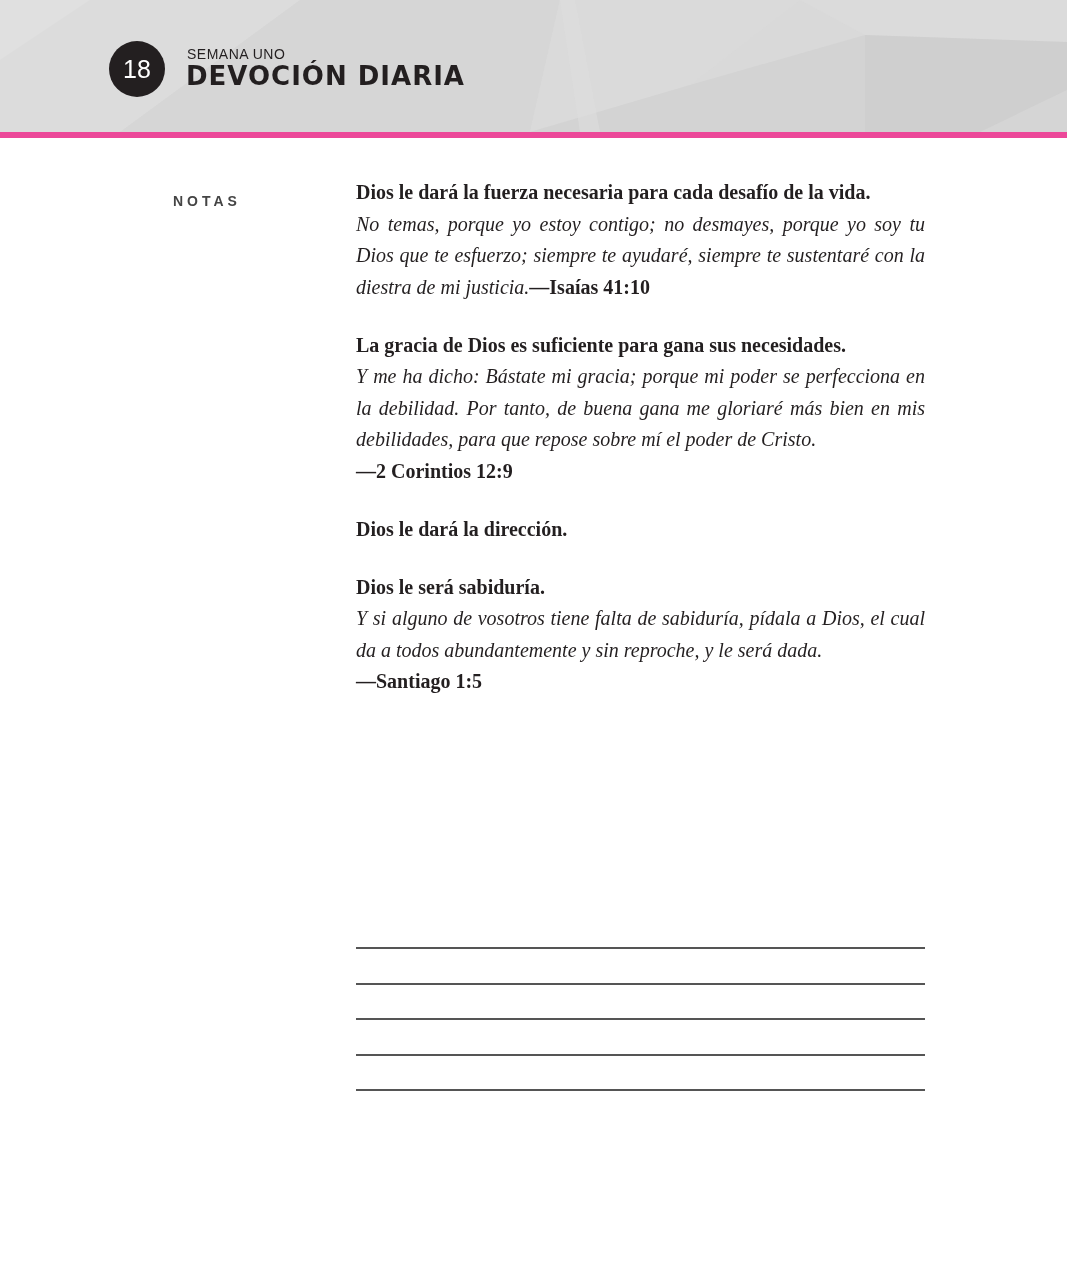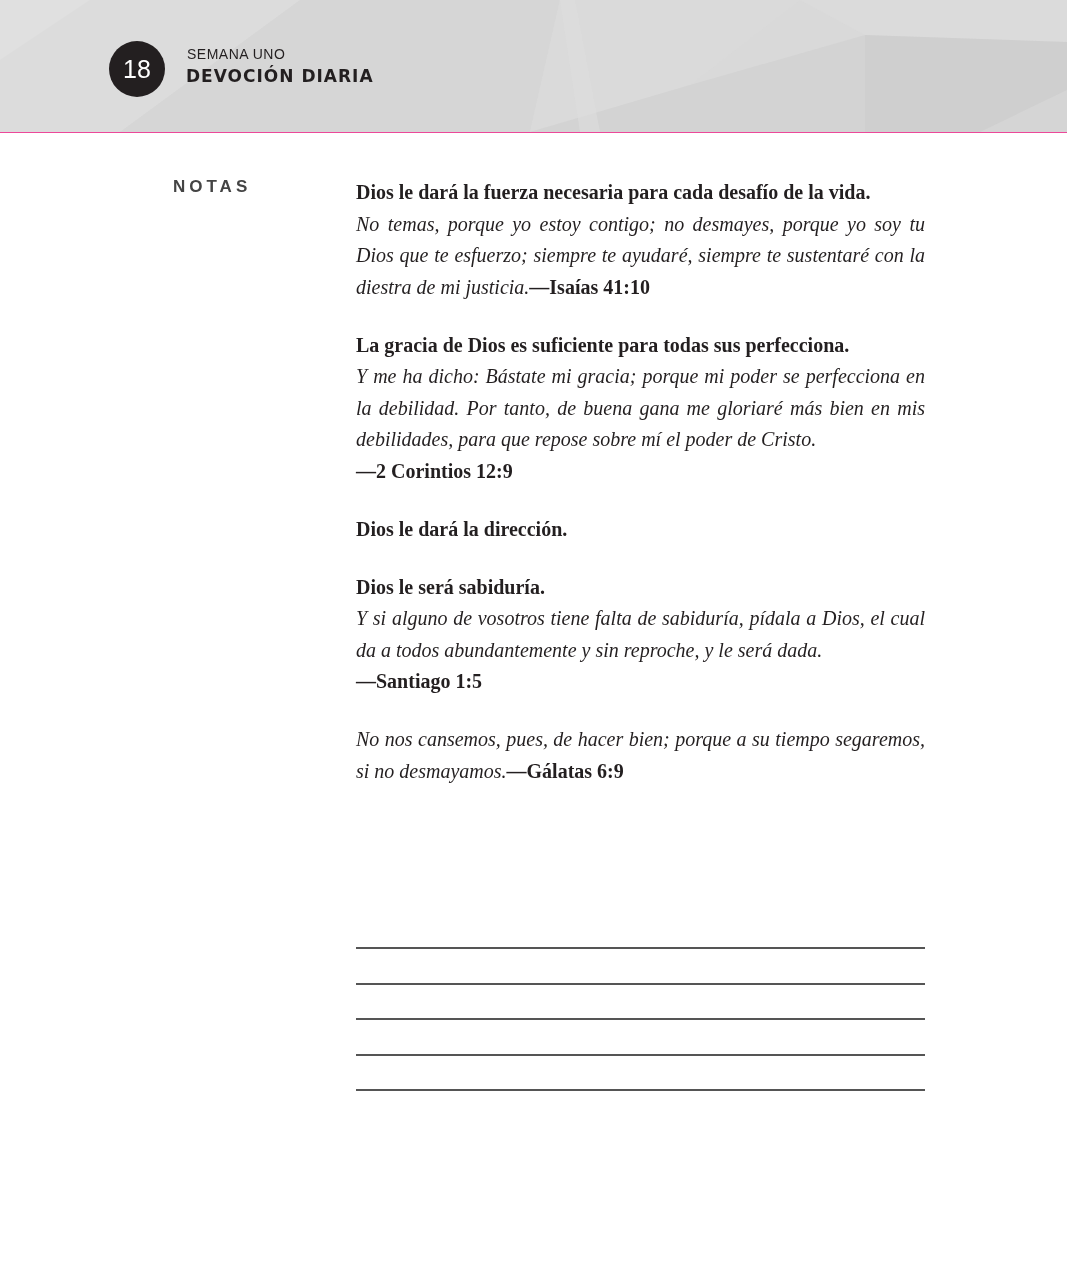--- a/index.html
+++ b/index.html
@@ -1,41 +1,41 @@
 <!DOCTYPE html>
 <html><head>
 <meta charset="utf-8">
 <style>
   html, body { margin: 0; padding: 0; background: #ffffff; }
   body { width: 1067px; height: 1280px; position: relative; overflow: hidden; }
   .header {
     position: absolute; left: 0; top: 0; width: 1067px; height: 132px;
     background: #d9d9d9; overflow: hidden;
-    border-bottom: 1px solid #ec4899;
+    border-bottom: 6px solid #ec4899;
   }
   .header svg.facets { position: absolute; left: 0; top: 0; }
   .page-num {
     position: absolute; left: 109px; top: 41px; width: 56px; height: 56px;
     border-radius: 50%; background: #231f20; color: #ffffff;
     font-family: "Liberation Sans", sans-serif; font-size: 25px; font-weight: 300;
     display: flex; align-items: center; justify-content: center; letter-spacing: 0;
   }
   .kicker {
     position: absolute; left: 187px; top: 44px;
     font-family: "Liberation Sans", sans-serif; font-size: 14px; color: #231f20;
     letter-spacing: 0.5px; line-height: 20px;
   }
   .title {
     position: absolute; left: 186px; top: 62px;
-    font-family: "DejaVu Sans", sans-serif; font-weight: bold; font-size: 17px;
+    font-family: "DejaVu Sans", sans-serif; font-weight: bold; font-size: 26px;
     color: #231f20; letter-spacing: 1px; line-height: 28px;
   }
   .notas-label {
-    position: absolute; left: 173px; top: 177px;
-    font-family: "Liberation Sans", sans-serif; font-weight: bold; font-size: 17px;
+    position: absolute; left: 173px; top: 193px;
+    font-family: "Liberation Sans", sans-serif; font-weight: bold; font-size: 14px;
     letter-spacing: 4px; color: #444444;
   }
   .content {
     position: absolute; left: 356px; top: 170px; width: 569px;
     font-family: "Liberation Serif", serif; font-size: 20px; line-height: 31.5px;
     color: #231f20;
     margin-top: 7px;
   }
   .entry { margin: 0 0 26.5px 0; }
   .entry-heading { font-weight: bold; display: block; }
@@ -67,32 +67,31 @@
 </div>
 
 <div class="notas-label">NOTAS</div>
 
 <div class="content">
   <div class="entry">
     <span class="entry-heading">Dios le dará la fuerza necesaria para cada desafío de la vida.</span>
     <span class="entry-verse"><span>No temas, porque yo estoy contigo; no desmayes, porque yo soy tu Dios que te esfuerzo; siempre te ayudaré, siempre te sustentaré con la diestra de mi justicia.</span><span class="ref">—Isaías 41:10</span></span>
   </div>
   <div class="entry">
-    <span class="entry-heading">La gracia de Dios es suficiente para todas sus perfecciona.</span>
+    <span class="entry-heading">La gracia de Dios es suficiente para gana sus necesidades.</span>
     <span class="entry-verse"><span>Y me ha dicho: Bástate mi gracia; porque mi poder se perfecciona en la debilidad. Por tanto, de buena gana me gloriaré más bien en mis debilidades, para que repose sobre mí el poder de Cristo.</span><br><span class="ref">—2 Corintios 12:9</span></span>
   </div>
   <div class="entry">
     <span class="entry-heading">Dios le dará la dirección.</span>
   </div>
   <div class="entry">
     <span class="entry-heading">Dios le será sabiduría.</span>
     <span class="entry-verse"><span>Y si alguno de vosotros tiene falta de sabiduría, pídala a Dios, el cual da a todos abundantemente y sin reproche, y le será dada.</span><br><span class="ref">—Santiago 1:5</span></span>
   </div>
   <div class="entry">
-    <span class="entry-verse"><span>No nos cansemos, pues, de hacer bien; porque a su tiempo segaremos, si no desmayamos.</span><span class="ref">—Gálatas 6:9</span></span>
   </div>
 </div>
 
 <div class="lines">
   <div class="write-line"></div>
   <div class="write-line"></div>
   <div class="write-line"></div>
   <div class="write-line"></div>
   <div class="write-line"></div>
 </div>

